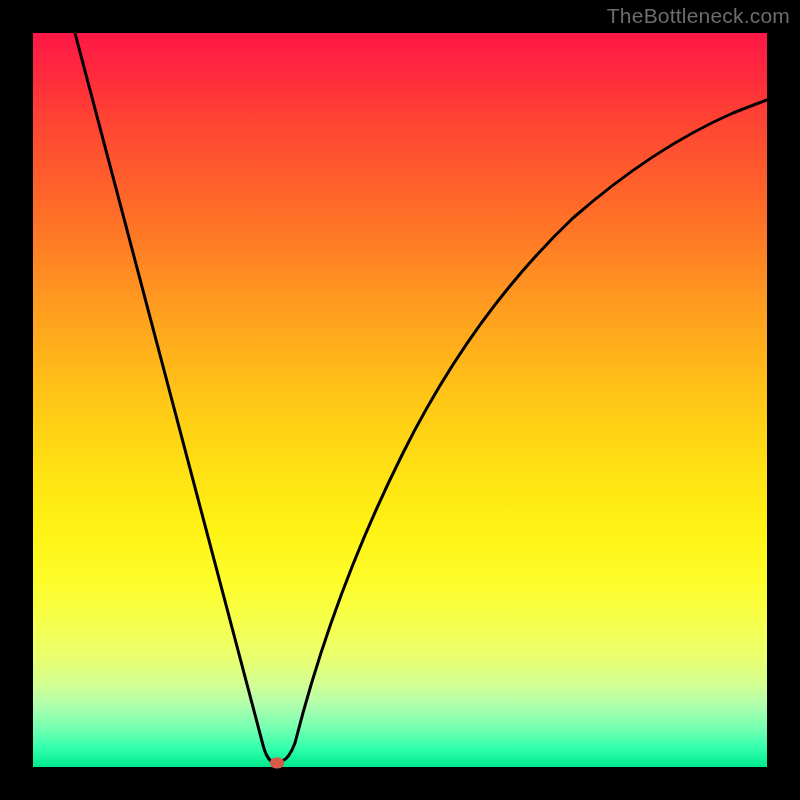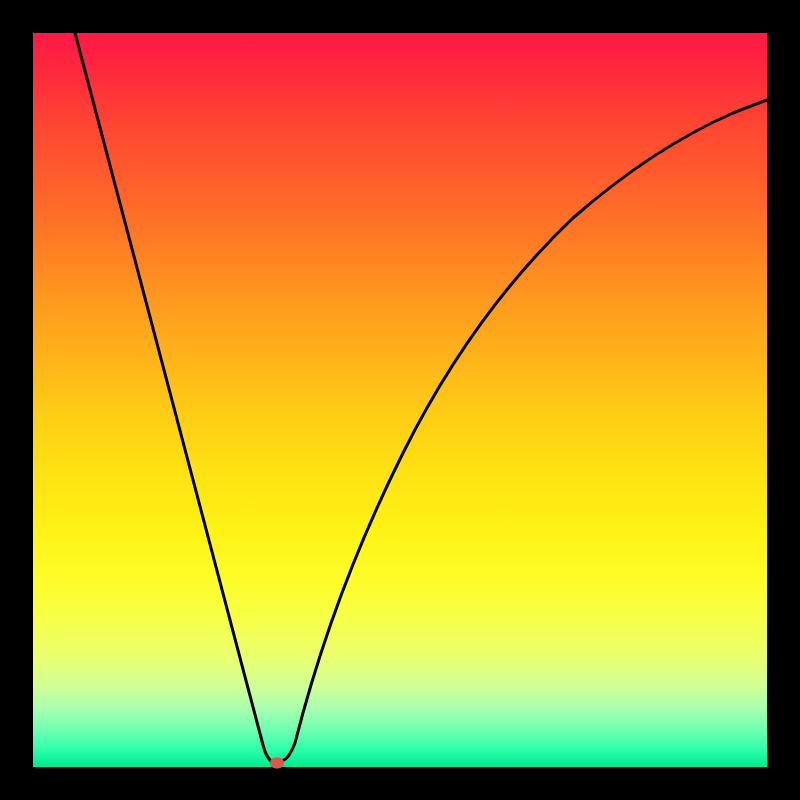--- a/index.html
+++ b/index.html
@@ -83,13 +83,14 @@
              L 249 728
              Q 256 726 262 710
              Q 300 560 370 420
              Q 440 280 540 185
              Q 620 115 700 80
              Q 720 72 734 67" fill="none" stroke="#000" stroke-width="3" stroke-linecap="round"></path>
   </svg>
 
   <div class="marker" style="left:277px; top:763px;"></div>
 
+  <div class="watermark">TheBottleneck.com</div>
 </div>
 
 </body></html>

